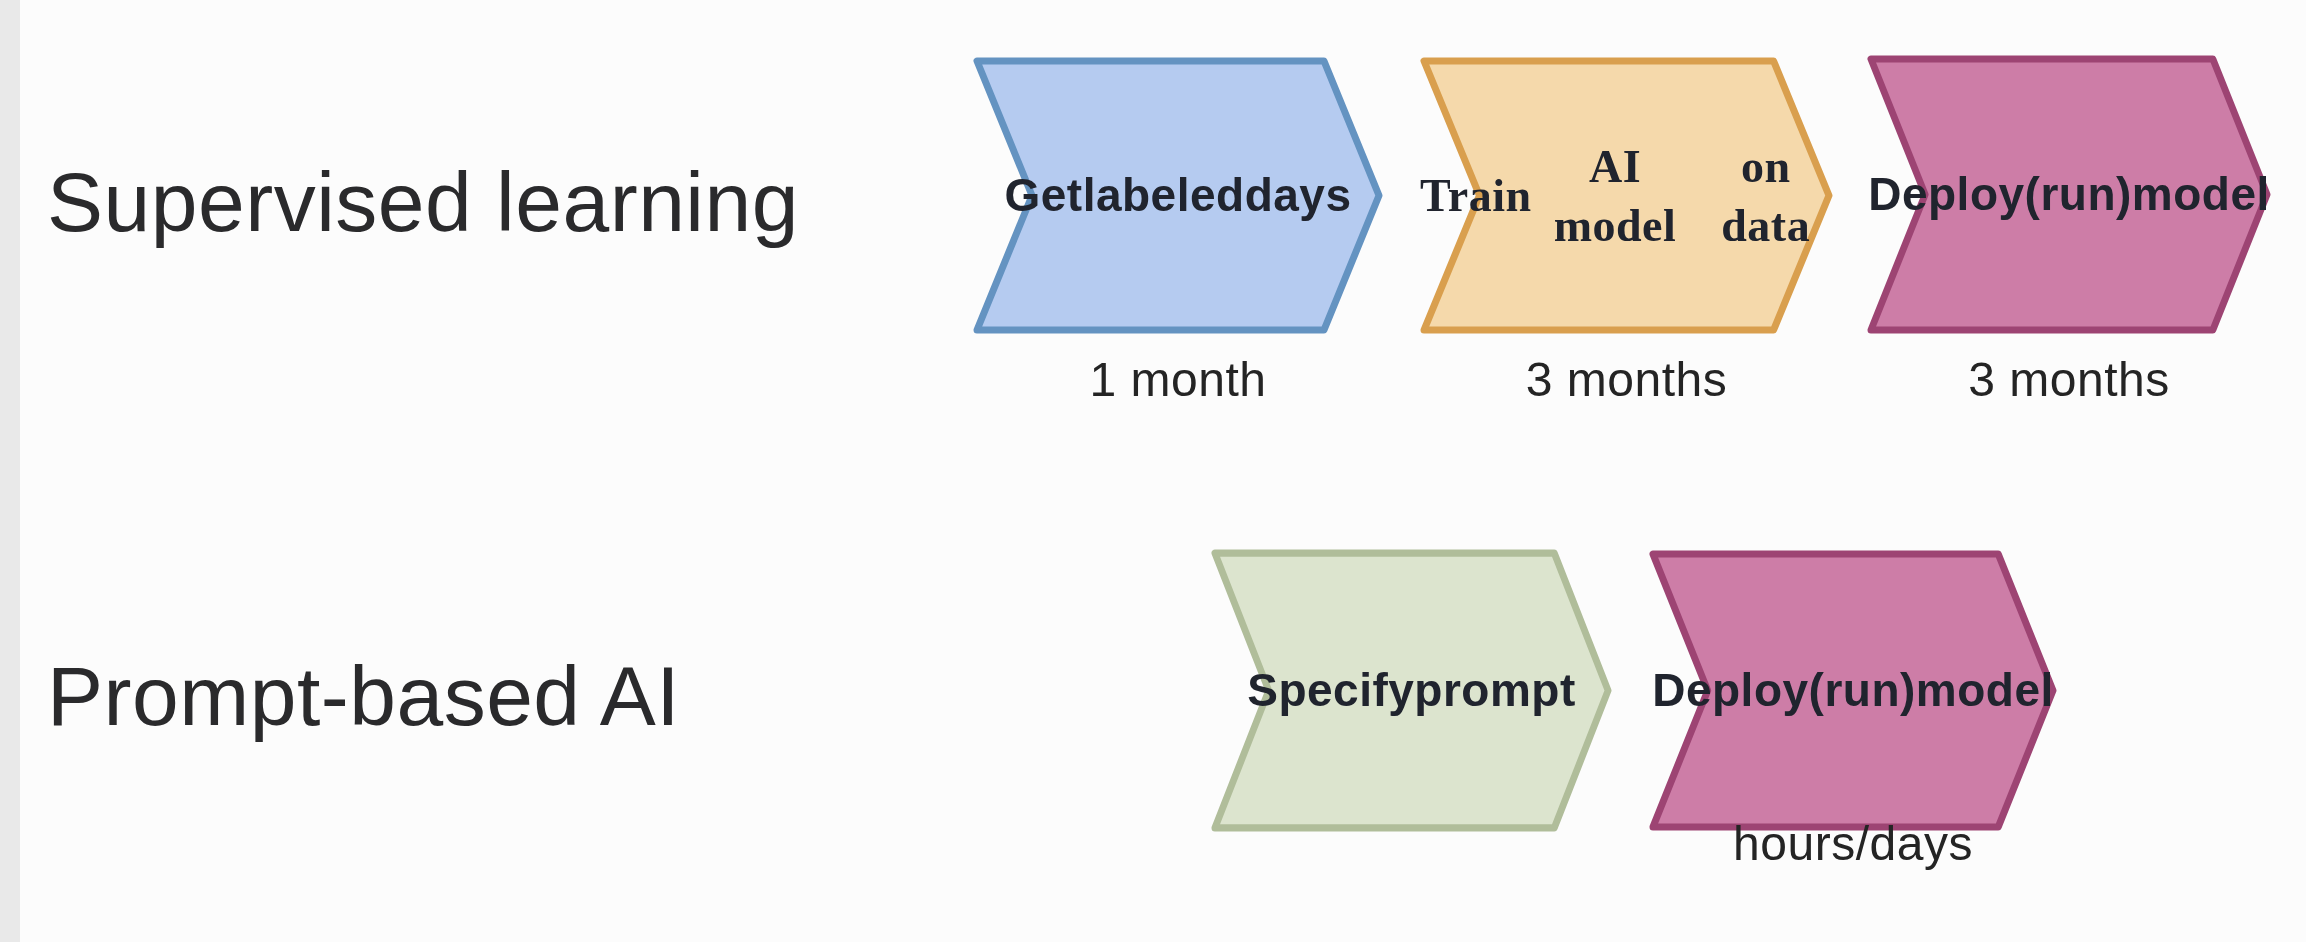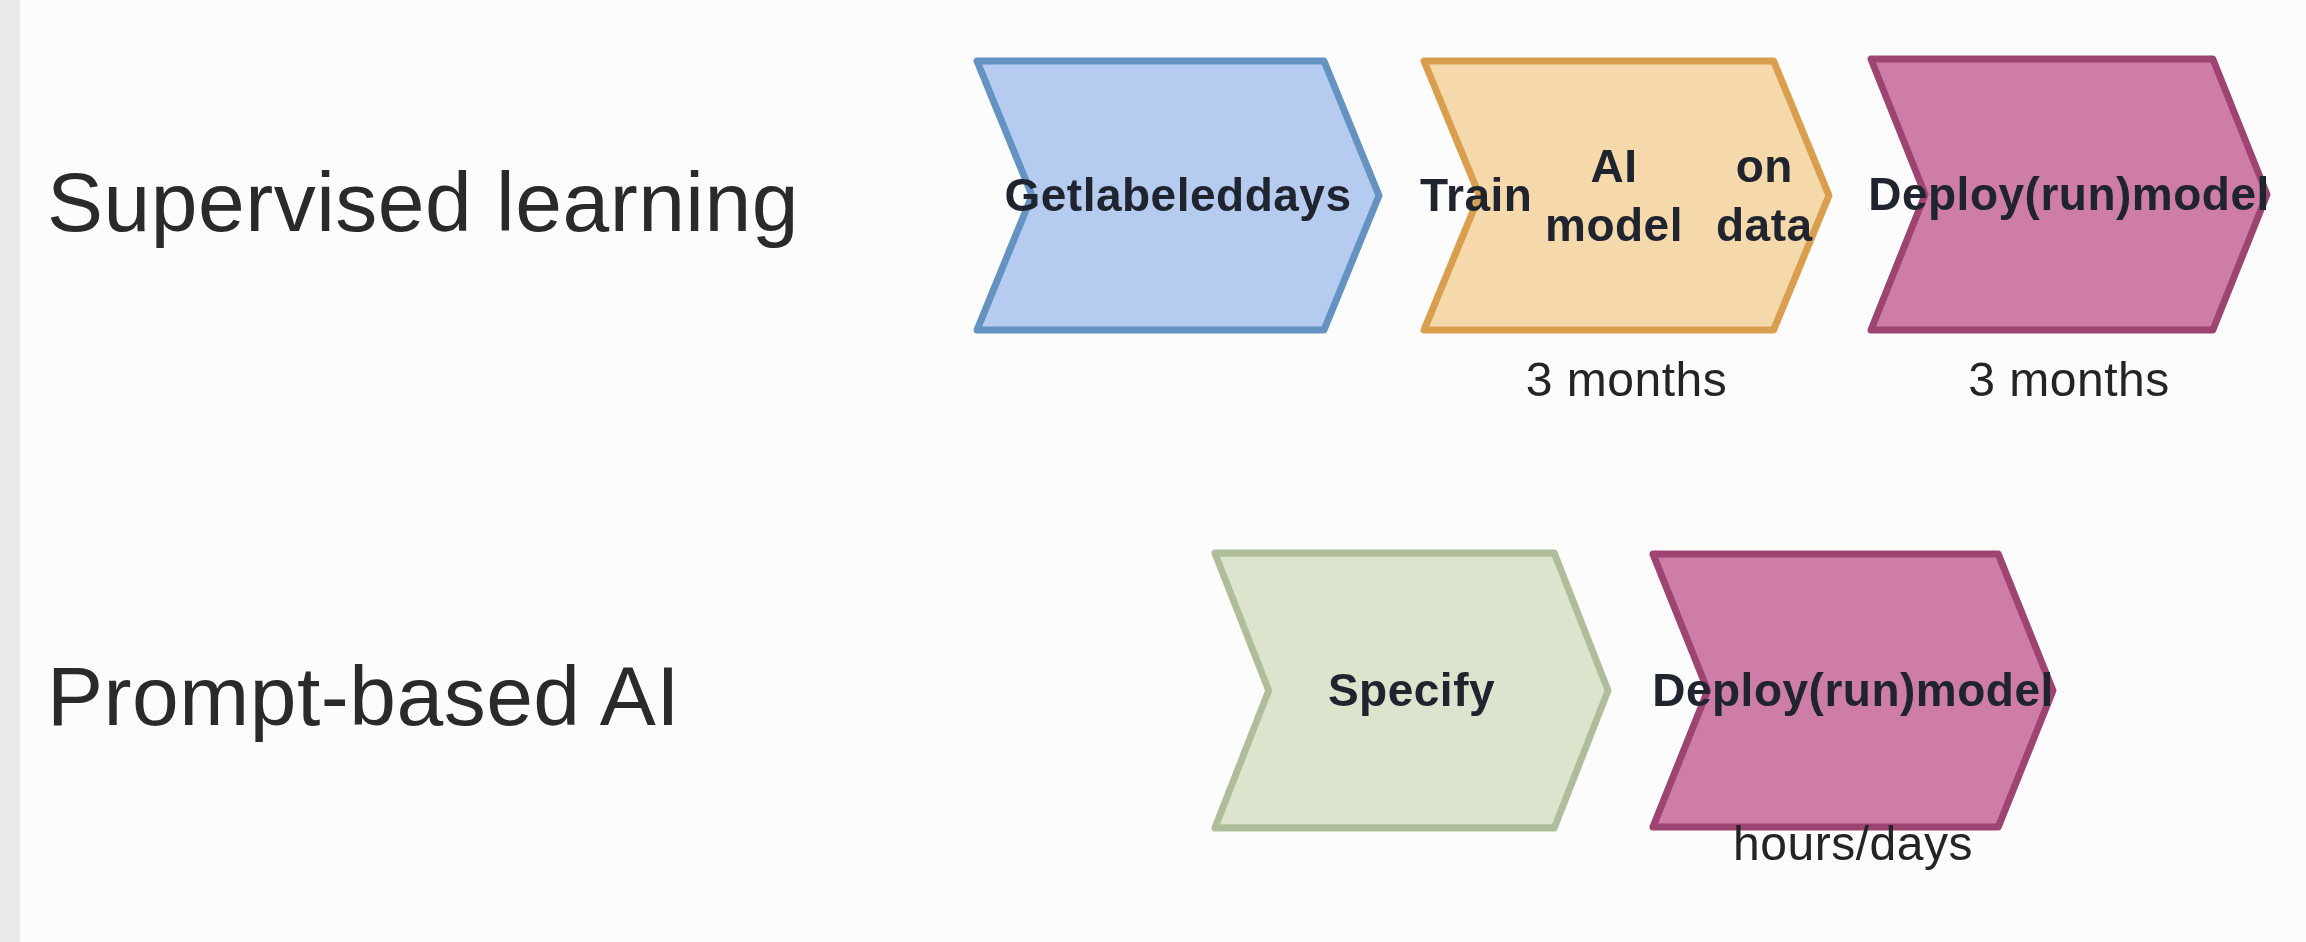--- a/index.html
+++ b/index.html
@@ -75,22 +75,23 @@
   <div class="step" style="left:953px; top:57px; width:410px; height:277px;">
     <svg viewBox="0 0 410 277" preserveAspectRatio="none">
       <polygon points="4,4 351,4 406,138.5 351,273 4,273 59,138.5" stroke-width="7" stroke-linejoin="round" fill="#b5cbf0" stroke="#6493c1"></polygon>
     </svg>
     <div class="step-text">
       <span>Get</span>
       <span>labeled</span>
       <span>days</span>
     </div>
   </div>
+  <div class="duration" style="left:953px; top:352px; width:410px;">1 month</div>
 
-  <div class="step" style="left:1400px; top:57px; width:413px; height:277px;">
+  <div class="step" style="left:1400px; top:57px; width:413px; height:277px;font-family:Liberation Serif, serif;">
     <svg viewBox="0 0 410 277" preserveAspectRatio="none">
       <polygon points="4,4 351,4 406,138.5 351,273 4,273 59,138.5" stroke-width="7" stroke-linejoin="round" fill="#f5d9ab" stroke="#d99f4e"></polygon>
     </svg>
     <div class="step-text">
       <span>Train</span>
       <span>AI model</span>
       <span>on data</span>
     </div>
   </div>
   <div class="duration" style="left:1400px; top:352px; width:413px;">3 months</div>
@@ -108,20 +109,21 @@
   <div class="duration" style="left:1847px; top:352px; width:404px;">3 months</div>
 
   <div class="row-label" style="left:27px; top:650px;">Prompt-based AI</div>
 
   <div class="step" style="left:1191px; top:549px; width:401px; height:283px;">
     <svg viewBox="0 0 410 277" preserveAspectRatio="none">
       <polygon points="4,4 351,4 406,138.5 351,273 4,273 59,138.5" stroke-width="7" stroke-linejoin="round" fill="#dce4ce" stroke="#b0bd9a"></polygon>
     </svg>
     <div class="step-text">
       <span>Specify</span>
+      <span>prompt</span>
     </div>
   </div>
 
   <div class="step" style="left:1629px; top:550px; width:408px; height:281px;">
     <svg viewBox="0 0 410 277" preserveAspectRatio="none">
       <polygon points="4,4 351,4 406,138.5 351,273 4,273 59,138.5" stroke-width="7" stroke-linejoin="round" fill="#cd7da7" stroke="#9d4473"></polygon>
     </svg>
     <div class="step-text">
       <span>Deploy</span>
       <span>(run)</span>

